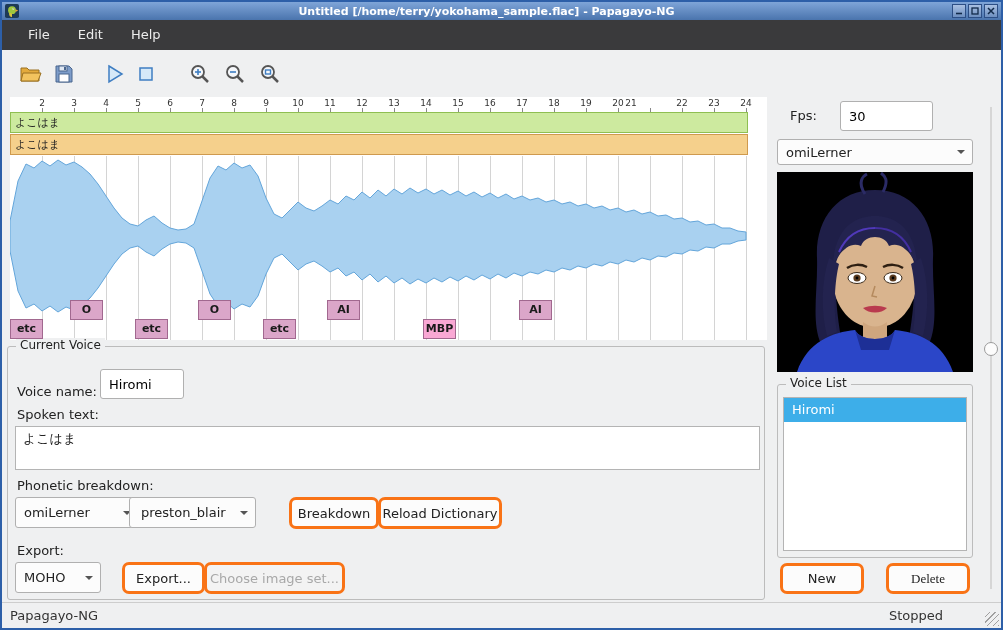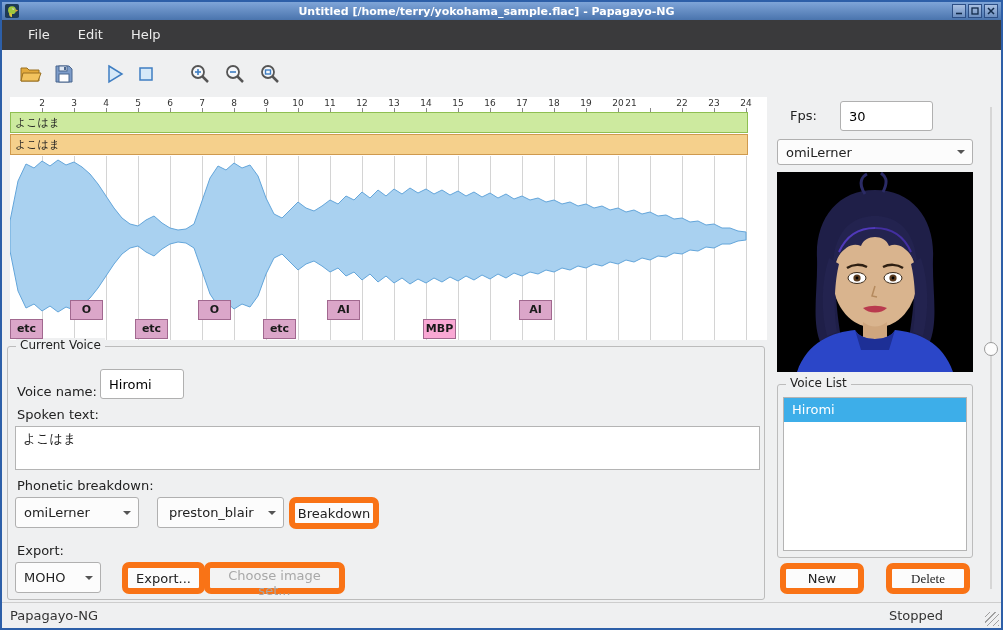--- a/index.html
+++ b/index.html
@@ -48,21 +48,21 @@
   .mouth-combo { position:absolute; left:775px; top:42px; width:196px; height:26px; }
   .portrait { position:absolute; left:775px; top:75px; width:196px; height:200px; background:#000; }
 
   .group { border:1px solid #bcbcbc; border-radius:3px; position:absolute; }
   .legend { position:absolute; top:-9px; left:8px; background:#eff0f1; padding:0 4px; font-size:12px; color:#222; }
   .voice-group { left:775px; top:287px; width:196px; height:174px; }
   .voice-list { position:absolute; left:5px; right:5px; top:12px; bottom:6px; background:#fff; border:1px solid #b4b4b4; overflow:hidden; }
   .voice-row { height:24px; line-height:24px; padding-left:8px; font-size:13px; color:#222; }
   .voice-row.selected { background:#3daee9; color:#fff; }
 
-  .btn { background:#fcfcfc; border:6px solid #f97316; border-radius:7px; font-size:13px; color:#222; font-family:inherit; }
+  .btn { background:#fcfcfc; border:3px solid #f97316; border-radius:7px; font-size:13px; color:#222; font-family:inherit; }
   .btn.disabled { color:#a8a8a8; background:#f3f3f3; }
   .new-btn { position:absolute; left:778px; top:466px; width:84px; height:31px; }
   .delete-btn { position:absolute; left:884px; top:466px; width:84px; height:31px;font-family:Liberation Serif, serif; }
 
   
   .cv-group { left:5px; top:249px; width:758px; height:254px; }
   .lbl { position:absolute; font-size:13px; color:#222; }
   .vn-input { position:absolute; left:92px; top:22px; width:84px; height:30px; border:1px solid #b0b0b0; border-radius:3px; padding-left:8px; font-size:13px; background:#fff; font-family:inherit; }
   .spoken-text { position:absolute; left:7px; top:79px; width:745px; height:44px; border:1px solid #b4b4b4; font-size:13px; padding:3px 7px; resize:none; background:#fff; font-family:inherit; color:#222; }
 
@@ -309,25 +309,26 @@
 
       <span class="lbl" style="left:9px; top:60px;">Spoken text:</span>
       <textarea class="spoken-text" style="">よこはま</textarea>
 
       <span class="lbl" style="left:9px; top:131px;">Phonetic breakdown:</span>
 
       <div class="combo" style="position:absolute; left:7px; top:150px; width:124px; height:31px;">
         <span>omiLerner</span>
         <span class="combo-arrow"></span>
       </div>
-      <div class="combo" style="position:absolute; left:149px; top:150px; width:127px; height:31px;padding-left:11px;">
+      <div class="combo" style="position:absolute; left:121px; top:150px; width:127px; height:31px;padding-left:11px;">
         <span>preston_blair</span>
         <span class="combo-arrow"></span>
       </div>
       <button class="btn" style="position:absolute; left:281px; top:150px; width:90px; height:32px;">Breakdown</button>
+      <button class="btn" style="position:absolute; left:370px; top:150px; width:124px; height:32px;">Reload Dictionary</button>
 
       <span class="lbl" style="left:9px; top:196px;">Export:</span>
 
       <div class="combo" style="position:absolute; left:7px; top:215px; width:86px; height:31px;">
         <span>MOHO</span>
         <span class="combo-arrow"></span>
       </div>
       <button class="btn" style="position:absolute; left:114px; top:215px; width:83px; height:32px;">Export...</button>
       <button class="btn disabled" style="position:absolute; left:196px; top:215px; width:141px; height:32px;">Choose image set...</button>
     </div>

